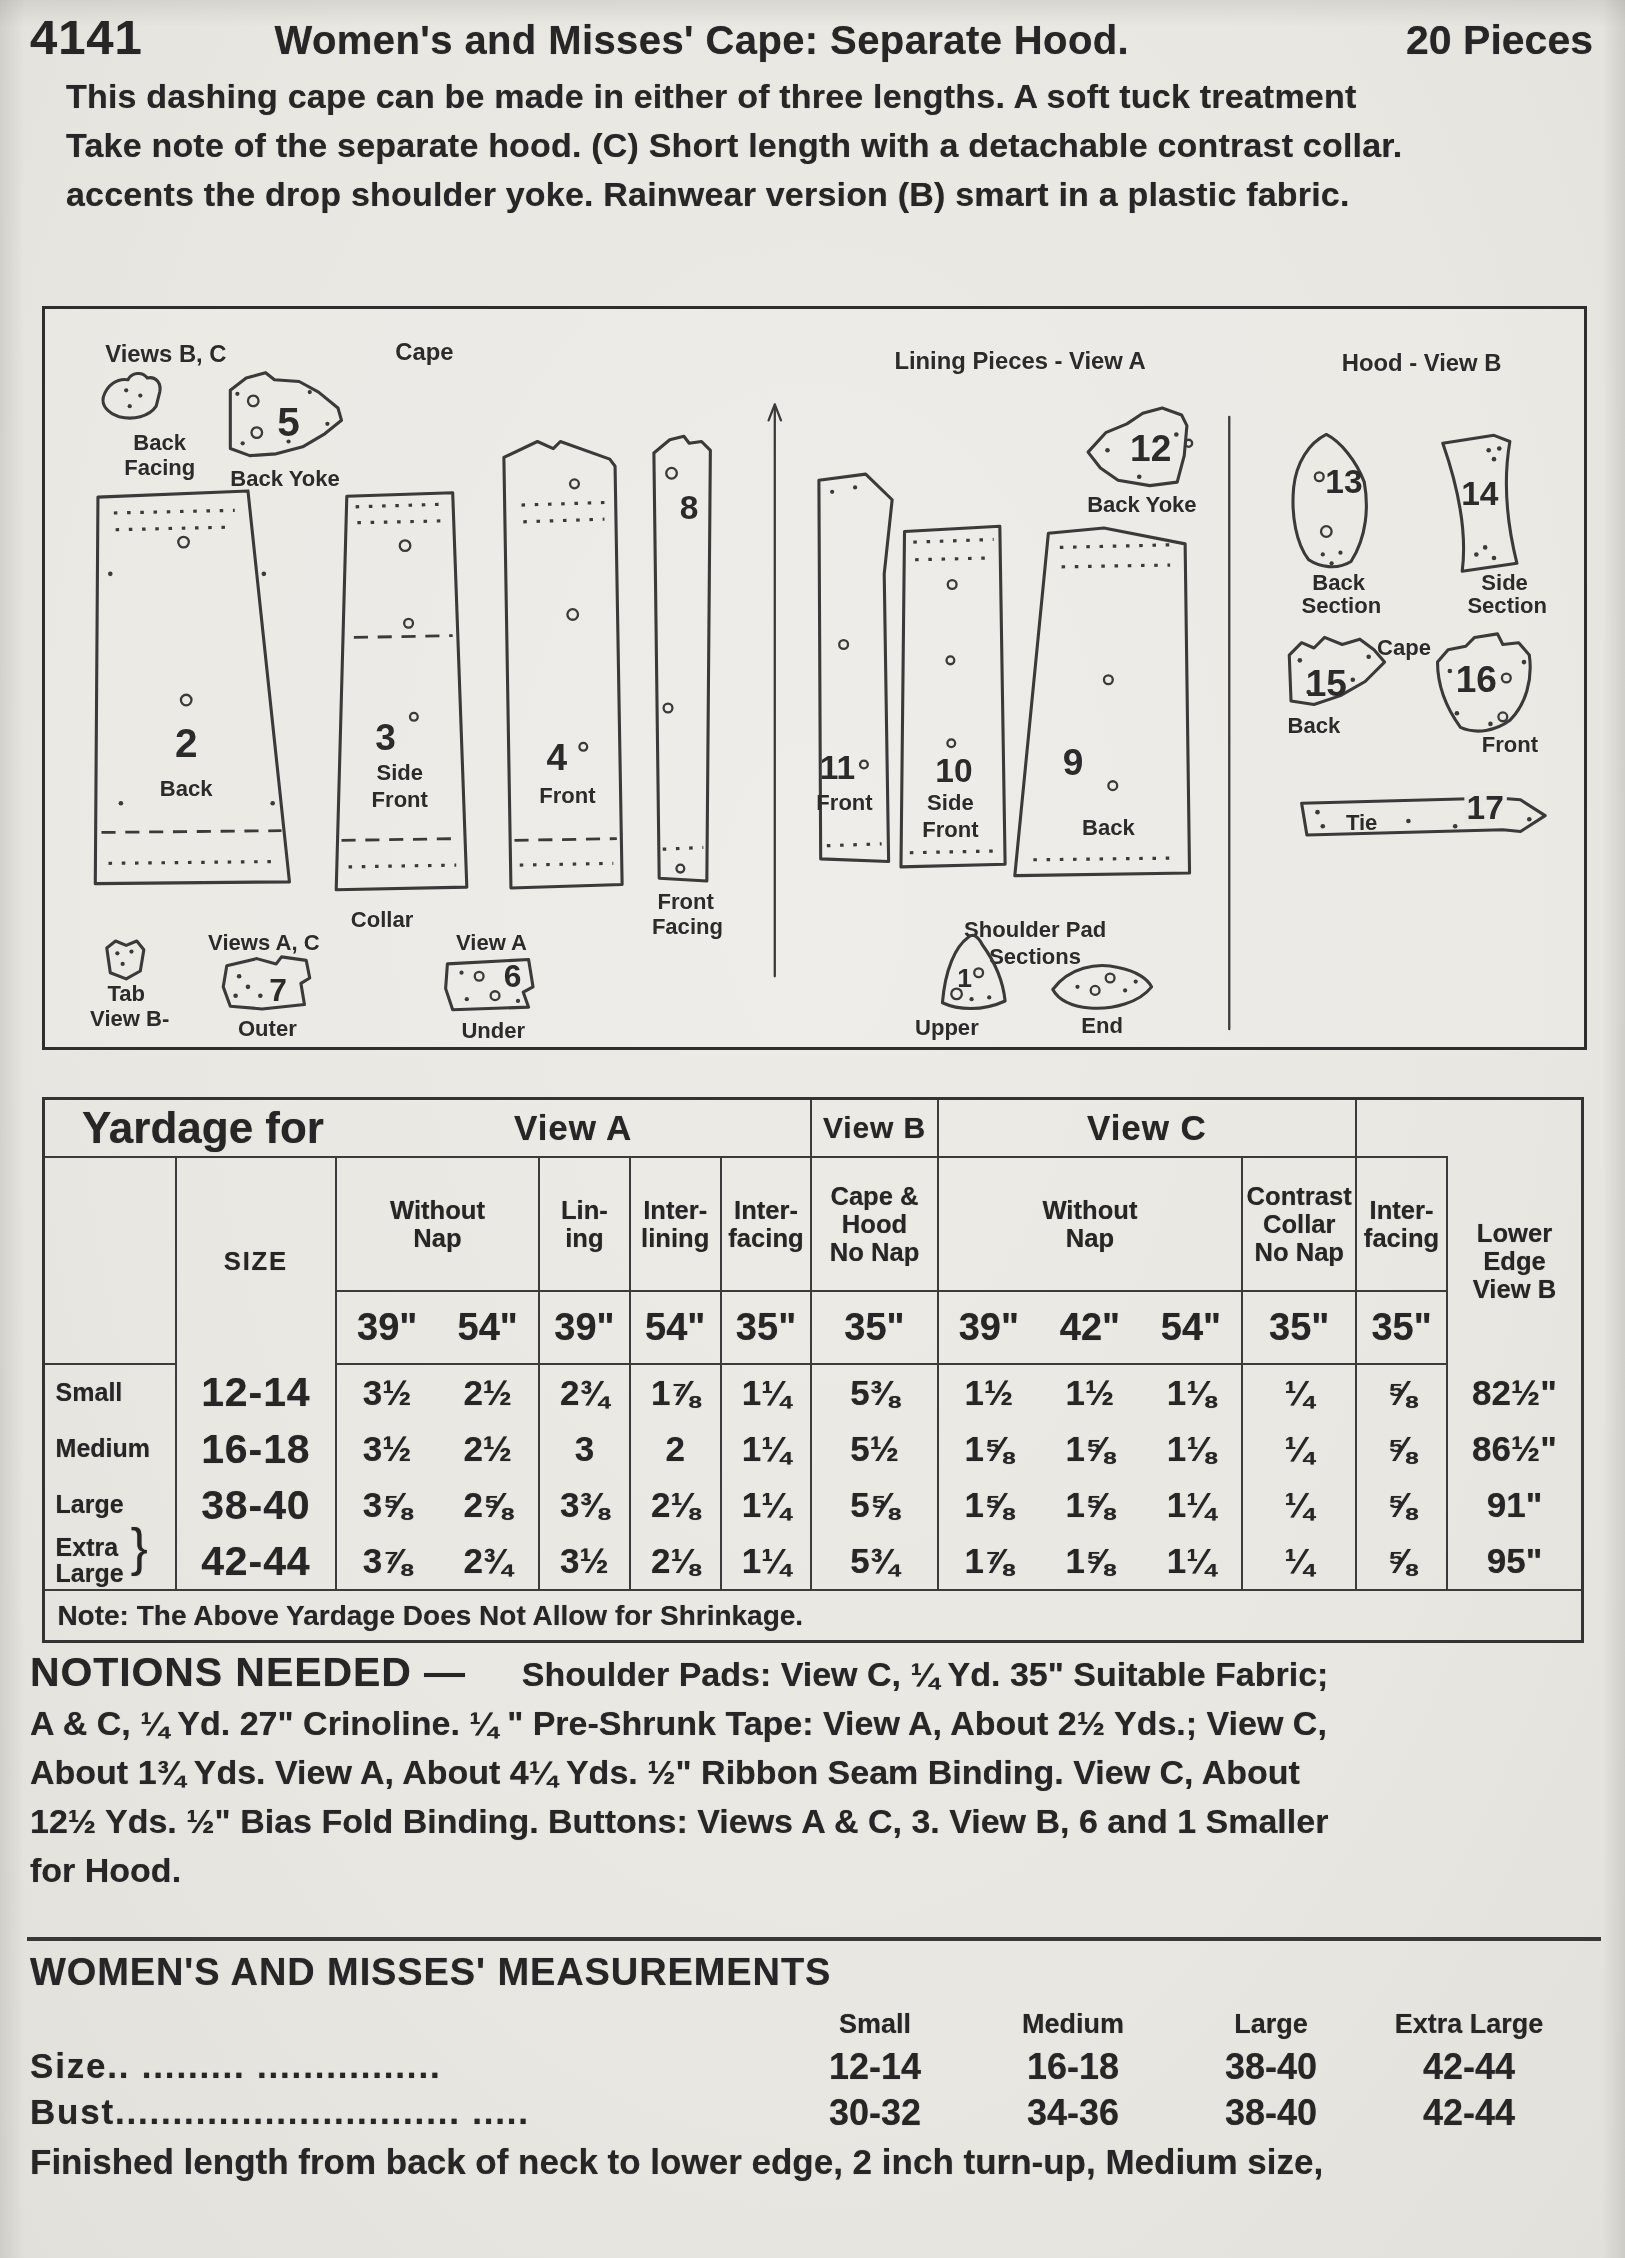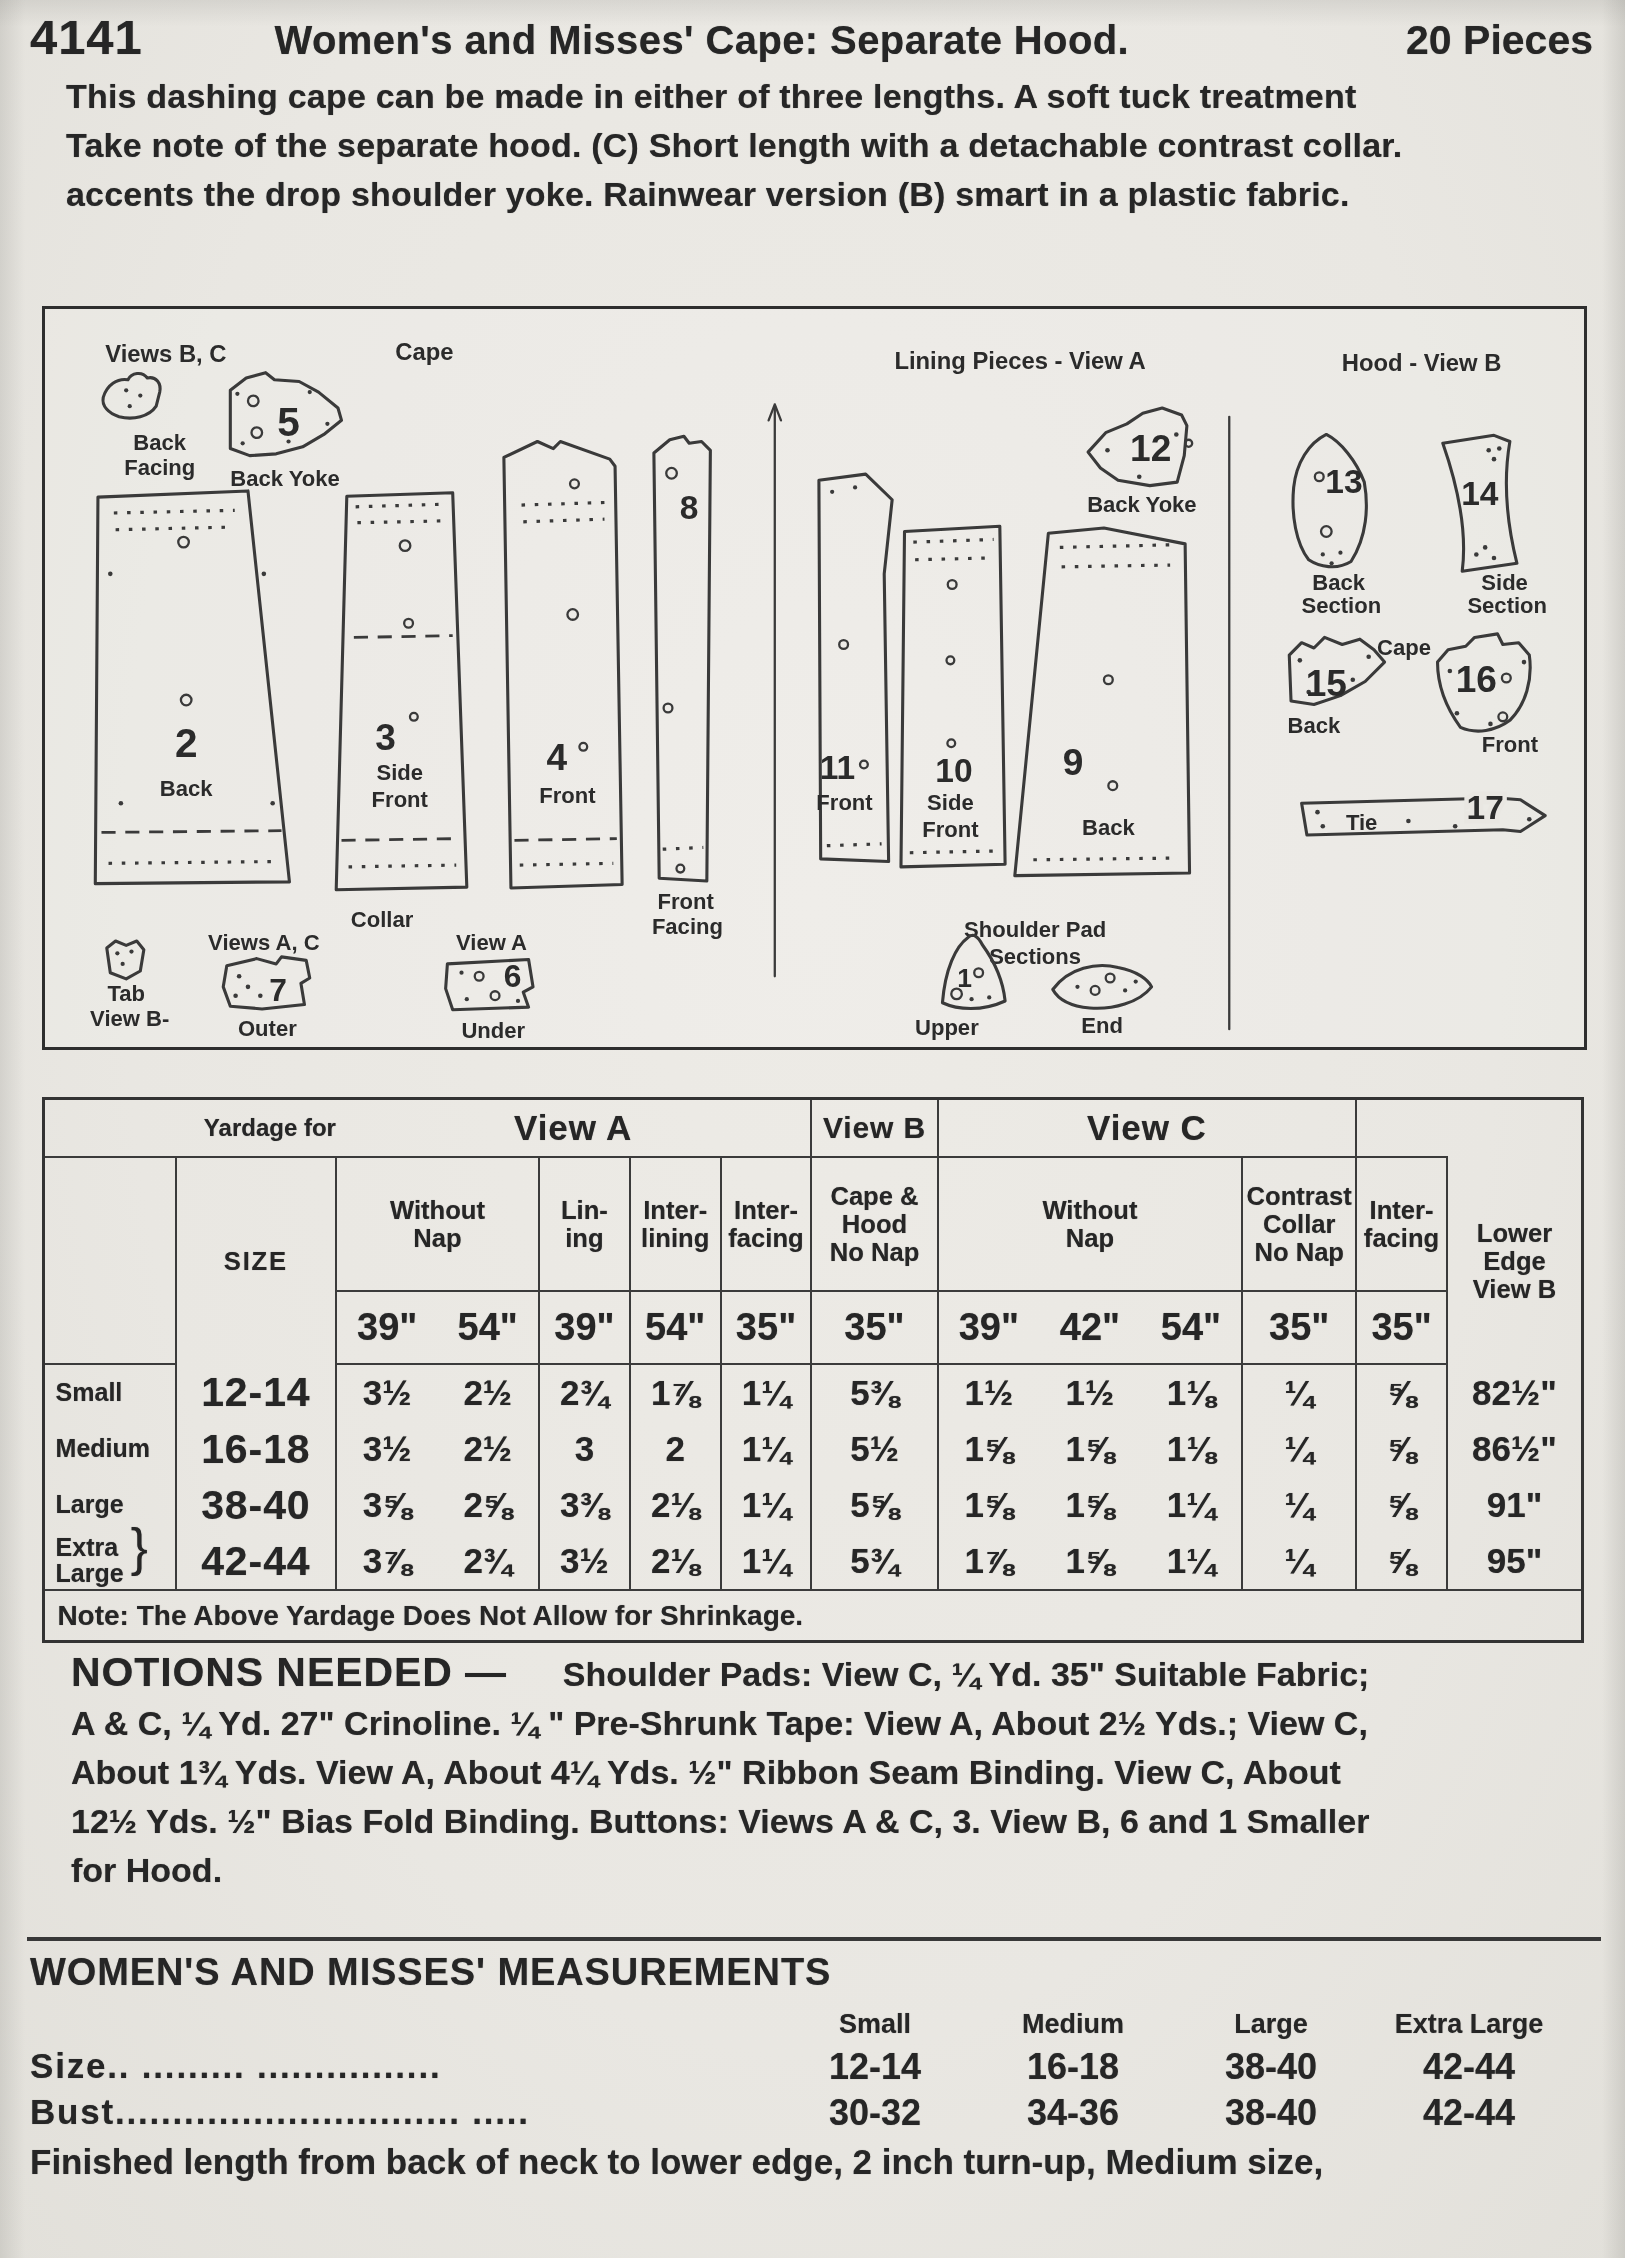--- a/index.html
+++ b/index.html
@@ -35,37 +35,37 @@
   svg .slbl { font-size:27px; text-anchor:middle; }
   svg .plbl { font-size:25px; text-anchor:middle; }
   svg .pnum { font-size:40px; text-anchor:middle; }
   svg .halo { paint-order:stroke; stroke:#e9e7e2; stroke-width:10px; }
   
   .ytable { position:absolute; top:1097px; left:42px; width:1542px; border-collapse:collapse; table-layout:fixed; }
   .ytable { border:3.5px solid #333; }
   .ytable td { padding:0; text-align:center; vertical-align:middle; font-weight:700; }
   .bl { border-left:2.3px solid #3b3b3b; }
   .r1 td { border-bottom:2.6px solid #3b3b3b; height:56px; }
-  .r1 .yt { text-align:right; padding-left:25px; font-size:24px; }
+  .r1 .yt { text-align:center; padding-left:25px; font-size:44px; }
   .r1 .vh { font-size:35px; letter-spacing:0.9px; }
   .r2 td { height:132px; font-size:25.6px; line-height:28px; }
   .r2 .ub { border-bottom:2.3px solid #3b3b3b; }
   .sizehd { font-size:32px; letter-spacing:1.8px; }
   .r3 td { height:71px; font-size:38px; border-bottom:2.6px solid #3b3b3b; }
   .dr td { height:56px; font-size:35px; }
   .dr .nm { text-align:left; padding-left:10.6px; font-size:25px; line-height:25.6px; }
   .dr .sz { font-size:41px; letter-spacing:0.9px; }
   .lowv { font-size:34px; }
   .pl { white-space:pre-line; }
   .xlwrap { display:flex; align-items:flex-start; gap:7px; }
   .brace { font-size:51px; font-weight:400; }
   .noterow td { border-top:2.3px solid #3b3b3b; height:49px; text-align:left; padding-left:12.4px; font-size:28px;margin-top:40px; }
   
   .notions { position:absolute; top:1648px; left:30px; width:1577px; font-weight:700; }
-  .notions .l { font-size:34px; line-height:49px; white-space:nowrap;margin-left:41px; }
+  .notions .l { font-size:34px; line-height:49px; white-space:nowrap; }
   .notions .h { font-size:41px; letter-spacing:0.9px; margin-right:56px; }
   
   .mhr { position:absolute; top:1937px; left:26.5px; width:1574px; height:3.5px; background:#383838; }
   .msect { position:absolute; top:1951px; left:30px; width:1574px; font-weight:700; }
   .msect .mh { font-size:38px; letter-spacing:0.9px; }
   .mcols { position:absolute; left:746px; top:58px; width:794px; display:flex; }
   .mcols span { width:198px; text-align:center; font-size:27px; }
   .mrow { position:absolute; left:0; width:1574px; display:flex; align-items:baseline; }
   .mrow .lab { font-size:35px; letter-spacing:1.8px; }
   .mrow .vals { position:absolute; left:746px; width:794px; display:flex; }

